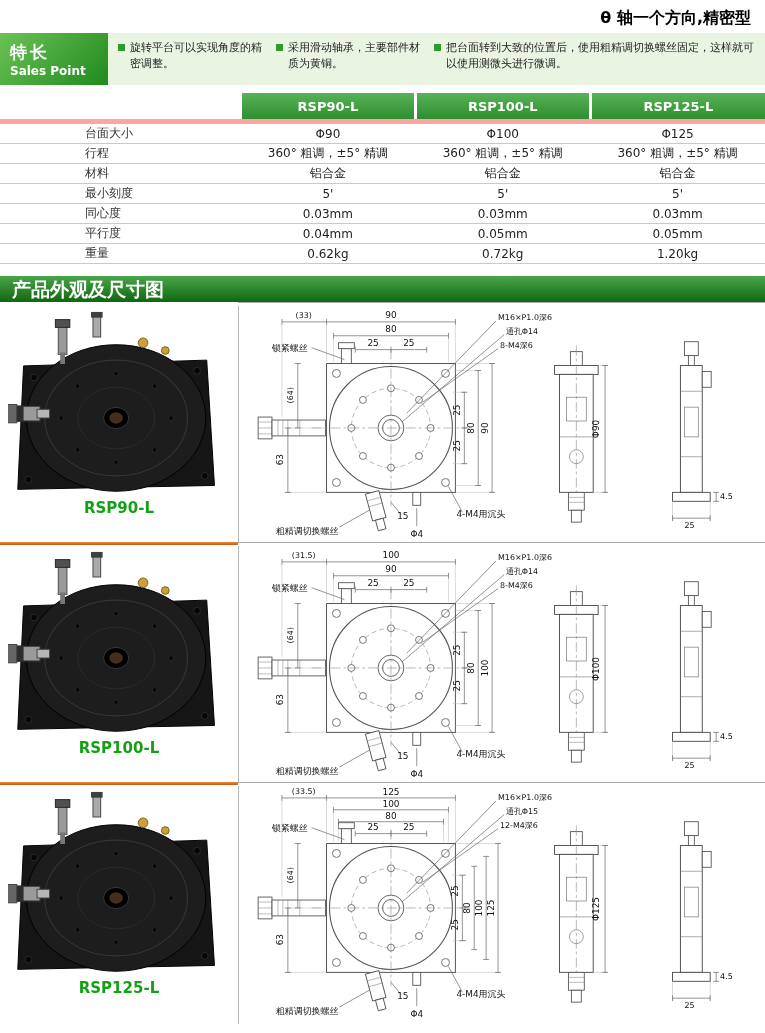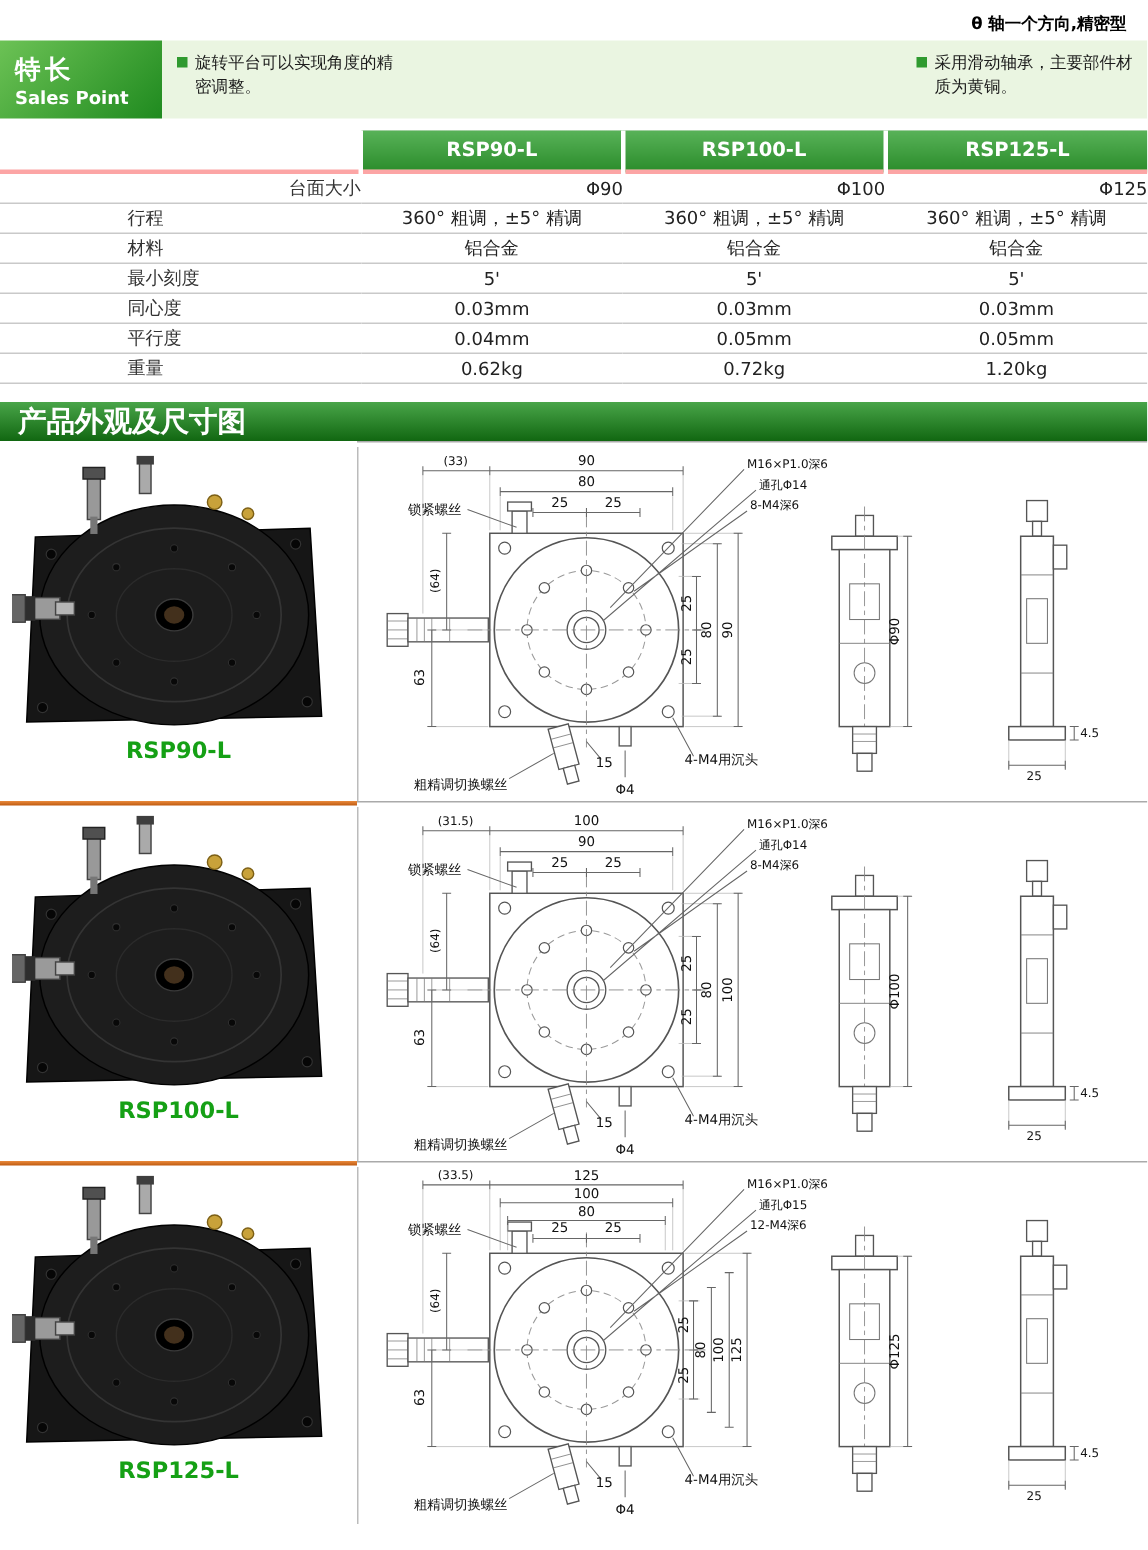--- a/index.html
+++ b/index.html
@@ -1,33 +1,33 @@
 <!DOCTYPE html>
 <html><head>
 <meta charset="utf-8">
 <style>
   html,body{margin:0;padding:0;background:#fff;font-family:"DejaVu Sans","Liberation Sans",sans-serif;}
   .page{width:765px;height:1033px;position:relative;background:#fff;overflow:hidden;}
-  .top-note{text-align:right;font-weight:bold;font-size:11px;color:#000;padding:8px 14px 2px 0;}
+  .top-note{text-align:right;font-weight:bold;font-size:16px;color:#000;padding:8px 14px 2px 0;}
   
   .sales-band{display:flex;height:52px;margin-top:2px;}
   .sales-title{width:108px;background:linear-gradient(135deg,#6cc255,#1f8a1f);color:#fff;display:flex;flex-direction:column;justify-content:center;padding-left:10px;box-sizing:border-box;}
   .sales-cn{font-size:17px;font-weight:bold;letter-spacing:3px;}
   .sales-en{font-size:12px;font-weight:bold;}
   .bullets{flex:1;background:#eaf5e1;display:flex;padding:7px 8px 4px 10px;box-sizing:border-box;gap:12px;justify-content:space-between;}
   .bullet{font-size:11px;color:#1c1c1c;line-height:1.45;display:flex;align-items:flex-start;}
   .bullet .sq{width:7px;height:7px;background:#2f9a2f;display:inline-block;margin:4px 5px 0 0;flex:none;}
   .bullet.b1,.bullet.b2{width:146px;}
   .bullet.b3{flex:1;}
   
   table.spec{width:765px;border-collapse:collapse;margin-top:8px;table-layout:fixed;}
   .spec th{height:24px;background:linear-gradient(#58b258,#2d8e2d);color:#fff;font-size:13px;font-weight:bold;border-left:3px solid #fff;}
   .spec th.empty{background:#fff;border-left:none;width:237px;}
   .spec td{height:19px;font-size:12px;color:#222;text-align:center;border-bottom:1px solid #c9c9c9;padding:0;}
-  .spec tbody tr:first-child td{border-top:3px solid #fca5a5;text-align:right;}
+  .spec tbody tr:first-child td{border-top:5px solid #fca5a5;}
   .spec td.rowlabel{text-align:left;padding-left:85px;color:#333;}
   
   .banner{margin-top:12px;height:26px;line-height:26px;background:linear-gradient(#49a549,#116711);color:#fff;font-size:19px;font-weight:bold;padding-left:12px;box-sizing:border-box;}
   
   .divider{display:flex;height:4px;}
   .divider .orange{width:238px;height:3px;background:linear-gradient(#ea8a3c,#bf5a10);}
   .divider.first .orange{background:transparent;}
   .divider .rest{flex:1;border-top:1px solid #aaa;height:0;}
   .section{display:flex;height:236px;}
   .section.tall{height:238px;}
@@ -55,20 +55,24 @@
       <div class="sales-en">Sales Point</div>
     </div>
     <div class="bullets">
       <div class="bullet b1">
           <span class="sq"></span>
           <span>旋转平台可以实现角度的精密调整。</span>
         </div>
       <div class="bullet b2">
           <span class="sq"></span>
           <span>采用滑动轴承，主要部件材质为黄铜。</span>
+        </div>
+      <div class="bullet b3">
+          <span class="sq"></span>
+          <span>把台面转到大致的位置后，使用粗精调切换螺丝固定，这样就可以使用测微头进行微调。</span>
         </div>
     </div>
   </div>
 
   <table class="spec">
     <thead>
       <tr>
         <th class="empty"></th>
         <th>RSP90-L</th>
         <th>RSP100-L</th>

